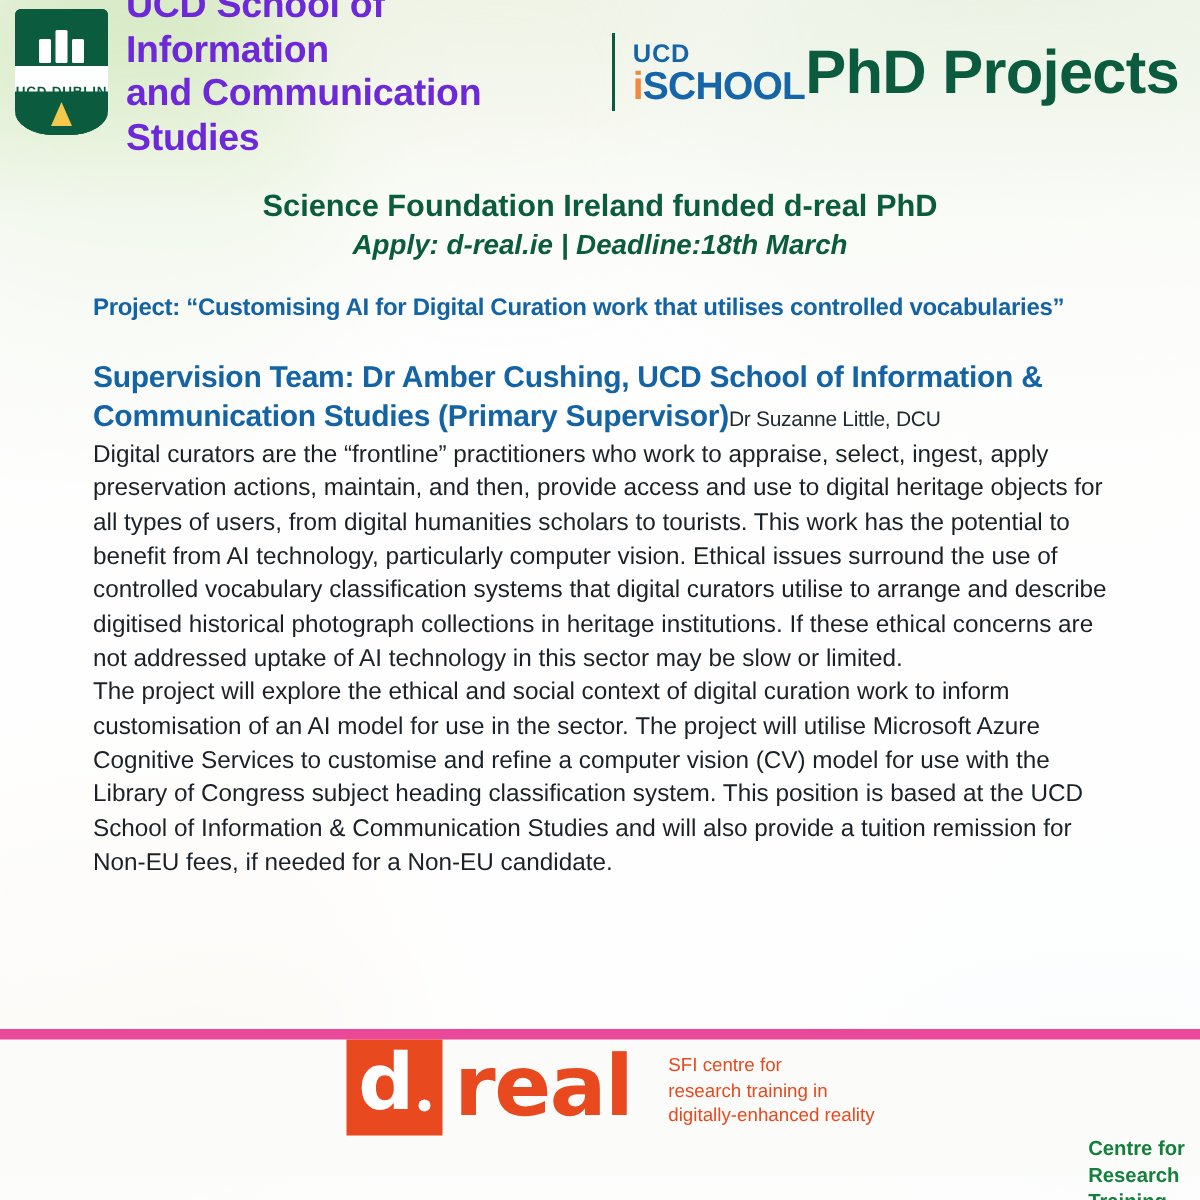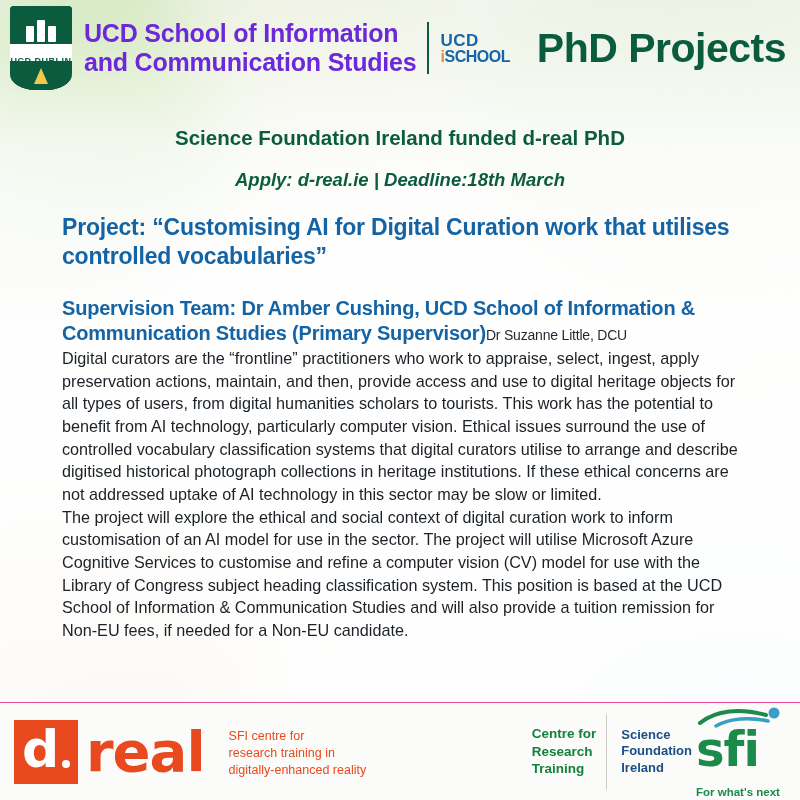--- a/index.html
+++ b/index.html
@@ -84,21 +84,21 @@
     font-size: 25px;
     line-height: 1.18;
     letter-spacing: -0.2px;
     white-space: pre-line;
   }
   .divider-v {
     width: 2px; height: 52px; background: #0b5c3e; margin: 0 12px 0 10px; flex: 0 0 auto;
   }
   .ischool-logo { flex: 0 0 auto; line-height: 1; }
   .ischool-row1 { color: #1565a8; font-weight: bold; font-size: 17px; letter-spacing: .5px; }
-  .ischool-row2 { font-weight: bold; font-size: 16px; letter-spacing: -.5px; }
+  .ischool-row2 { font-weight: bold; font-size: 26px; letter-spacing: -.5px; }
   .ischool-i { color: #ef8a3c; }
   .ischool-school { color: #1565a8; }
   .phd-title {
     margin-left: auto;
     color: #0b5c3e;
     font-weight: bold;
     font-size: 41px;
     letter-spacing: -0.5px;
     white-space: nowrap;
   }
@@ -106,56 +106,57 @@
   
   .funding {
     position: relative;
     text-align: center;
     margin-top: 30px;
   }
   .funding-line1 {
     color: #0b5c3e; font-weight: bold; font-size: 20.5px;
   }
   .funding-line2 {
-    color: #0b5c3e; font-style: italic; font-weight: bold; font-size: 18.5px; margin-top: 19px;
+    color: #0b5c3e; font-style: italic; font-weight: bold; font-size: 18.5px; margin-top: 2px;
   }
 
   
   .content {
     position: relative;
     padding: 22px 58px 0 62px;
   }
   .project-title {
-    color: #1464a5; font-weight: bold; font-size: 23px; line-height: 1.28;
+    color: #1464a5; font-weight: bold; font-size: 16px; line-height: 1.28;
     letter-spacing: -0.2px;
   }
   .supervision {
     margin-top: 24px;
     color: #1464a5; font-weight: bold; font-size: 20px; line-height: 1.28;
     letter-spacing: -0.2px;
   }
   .supervision .secondary {
     color: #1f2a30; font-weight: normal; font-size: 14px;
   }
   .body-text {
     color: #1b2126;
     font-size: 16.2px;
     line-height: 1.40;
   }
   .body-text p { margin: 0; }
 
   
   .footer {
     position: absolute;
-    left: 0; right: 0; bottom: 0;
+    left: 0; right: 0; bottom: 16px;
     height: 98px;
     background: #fbfbf9;
-    border-top: 1px solid #ec4899;
+    border-top: 7px solid #ec4899;
     display: flex;
     align-items: center;
+    flex-direction: column;
   }
   .dreal {
     display: flex; align-items: center; padding-left: 14px; gap: 8px;
   }
   .dreal-d {
     width: 64px; height: 64px; background: #e8491f; position: relative;
   }
   .dreal-d::after {
     content: "d"; position: absolute; color: #fff; font-weight: bold;
     font-size: 52px; line-height: 56px; left: 8px; top: 1px;

